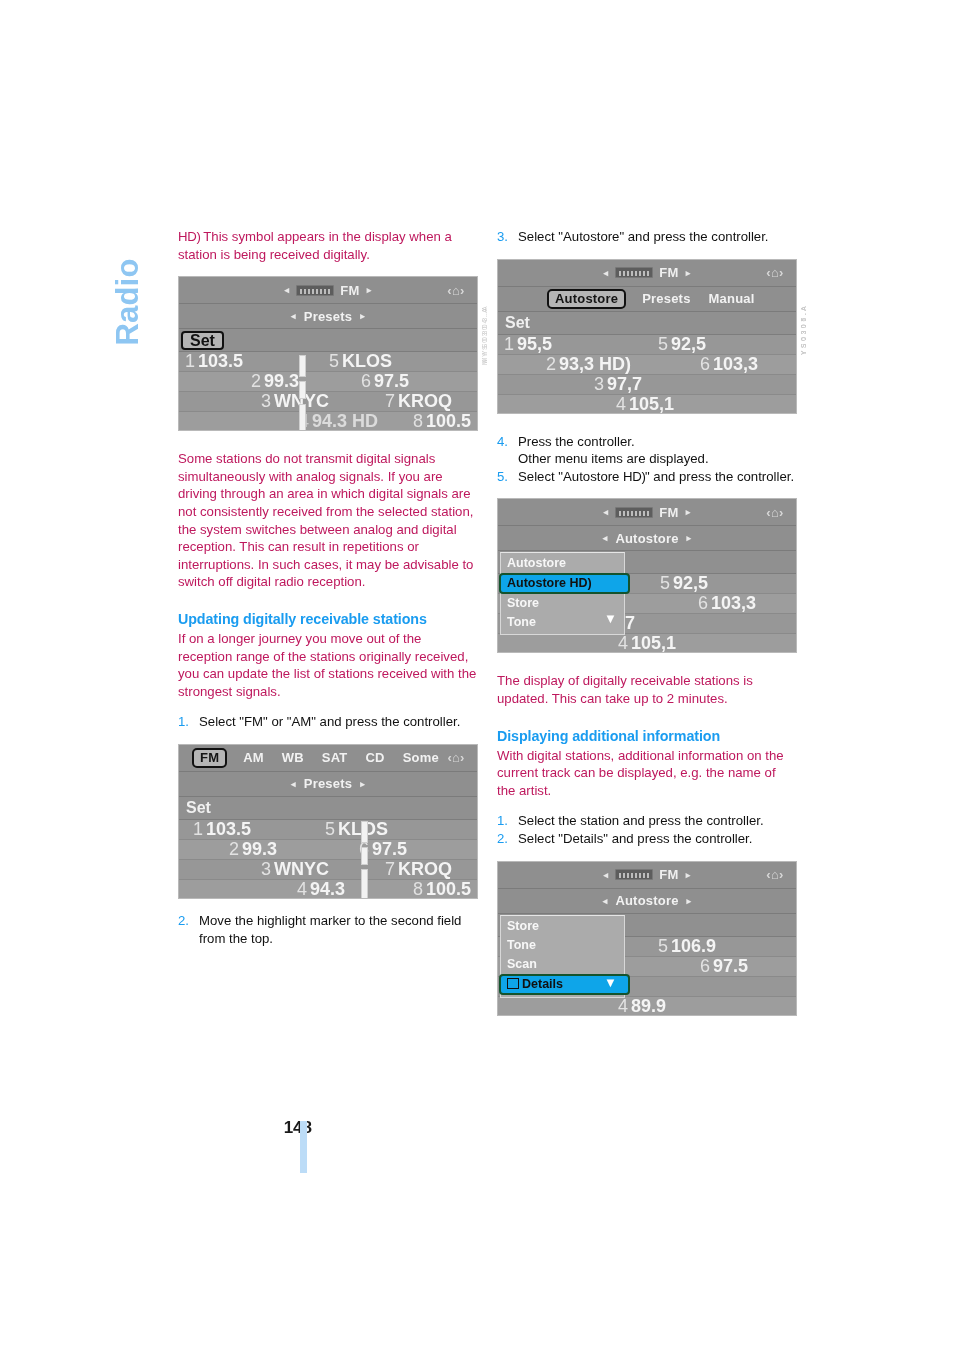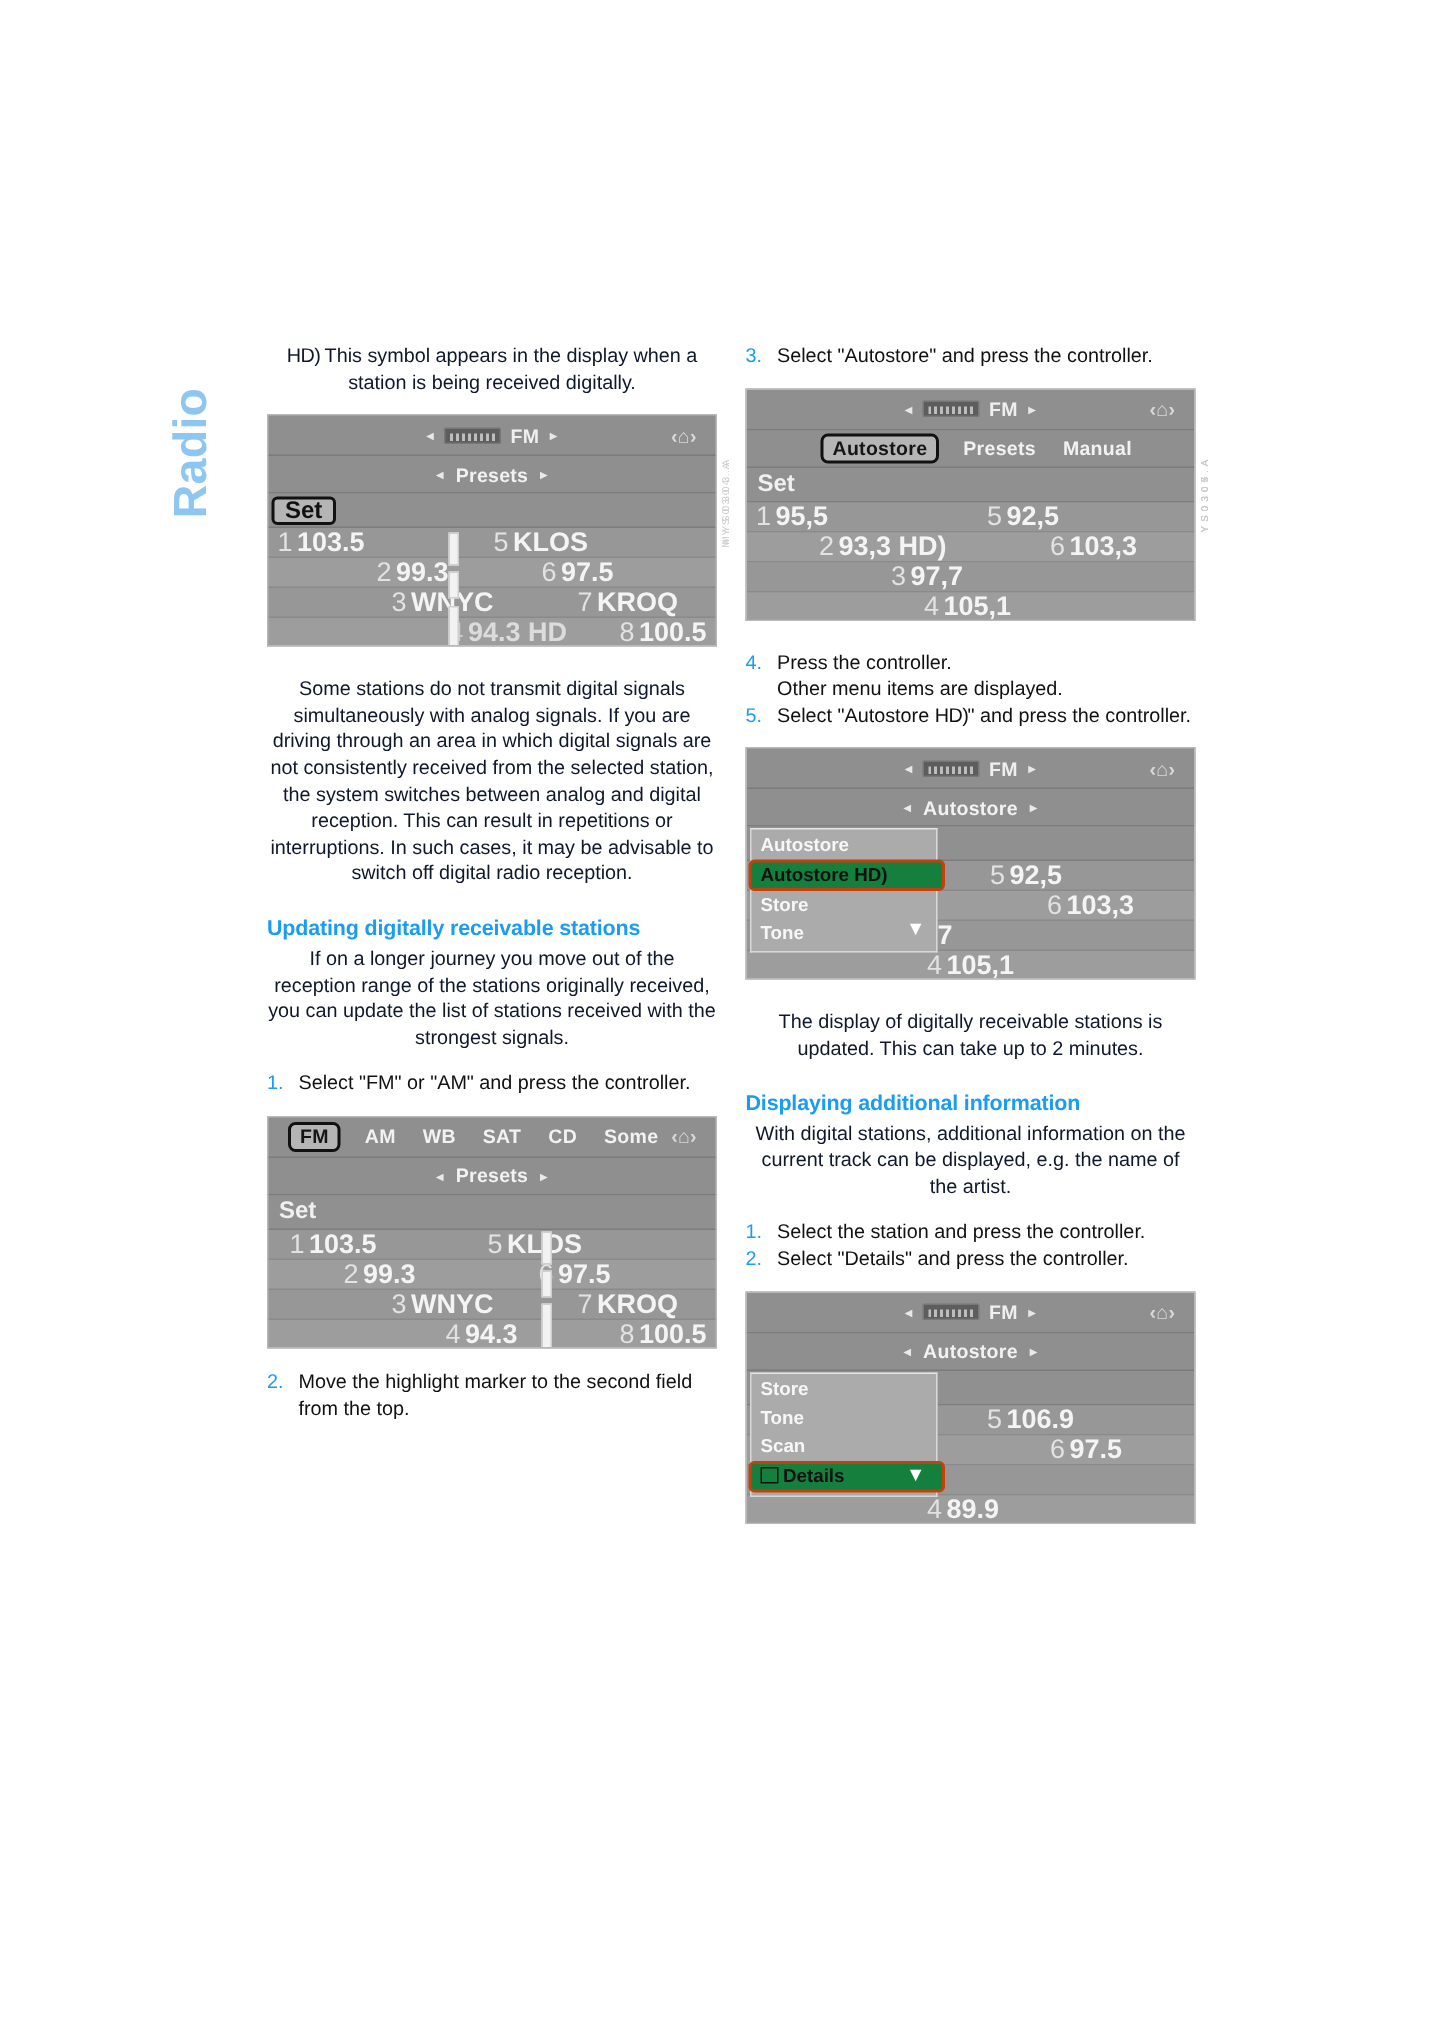--- a/index.html
+++ b/index.html
@@ -37,22 +37,21 @@
 
   
   .col { position:absolute; width:300px; }
   .col-left  { left:178px;  top:228px; }
   .col-right { left:497px;  top:228px; }
 
   p, .para {
     margin:0;
     font-size:13.2px;
     line-height:17.6px;
-    color:#0f172a;
-    text-align:center;
+    color:#be185d;
   }
   .spacer-sm { height:13px; }
   .spacer-md { height:19px; }
 
   h2.section {
     margin:0 0 1px 0;
     font-size:14.3px;
     line-height:19px;
     font-weight:bold;
     color:#1a9cf0;
@@ -208,23 +207,23 @@
     padding:1px 0 2px 0;
   }
   .popup .pi {
     font-size:12.5px; font-weight:bold;
     color:#f7f7f7;
     line-height:19px;
     padding-left:6px;
     white-space:nowrap;
   }
   .popup .pi.sel {
-    background:#15803d;
+    background:#0ea5e9;
     color:#111;
-    border:2px solid #c2410c;
+    border:2px solid #14532d;
     border-radius:4px;
     margin:0 -6px 0 -2px;
     padding-left:6px;
     line-height:17px;
     position:relative; z-index:5;
   }
   .popup-shadow {
     position:absolute;
     z-index:3;
     background:#8b8b8b;
@@ -565,14 +564,18 @@
         <div class="pi">Store</div>
         <div class="pi">Tone</div>
         <div class="pi">Scan</div>
         <div class="pi sel"><span class="check-glyph"></span><span>Details</span></div>
       </div>
       <div class="popup-arrow" style="left:106px; top:113px;">▼</div>
     </div>
     <div class="imgid" style="left:303px; top:78px;">Y S 0 3 0 7 . A</div>
   </div>
 
+  <div class="footer">
+    <div class="page-number">148</div>
+    <div class="footer-rule"></div>
+  </div>
 
 </div>
 
 </body></html>

